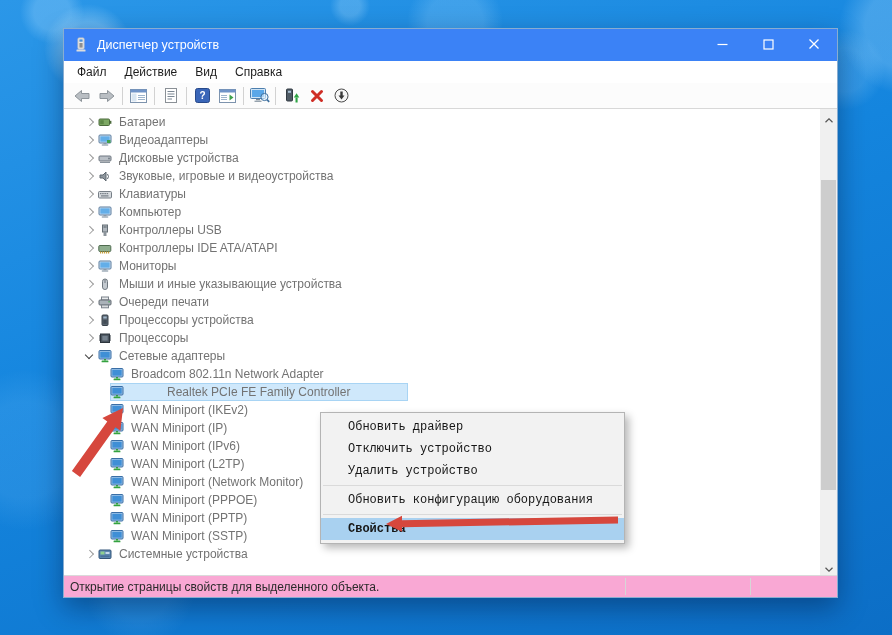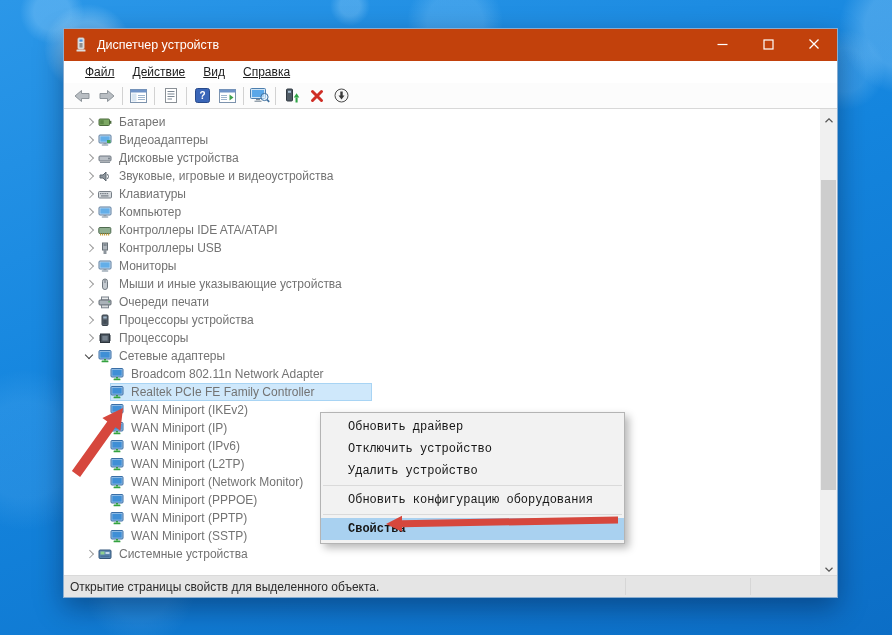--- a/index.html
+++ b/index.html
@@ -20,48 +20,48 @@
   .window { position:absolute; left:63px; top:28px; width:775px; height:570px;
     background:#ffffff; border:1px solid #88add1; box-shadow:0 10px 26px rgba(0,10,40,.38); z-index:1; }
 
   .titlebar { height:32px; background:#0d7dd9; display:flex; align-items:center; color:#fff; }
   .app-icon { margin-left:9px; display:flex; }
   .title { margin-left:8px; font-size:12.5px; }
   .caption-buttons { margin-left:auto; display:flex; height:100%; }
   .cap-btn { width:46px; height:100%; display:flex; align-items:center; justify-content:center; }
 
   .menubar { height:22px; background:#fff; display:flex; align-items:center;
-    font-size:12px; color:#1d1d1d; padding-left:12px;text-decoration:underline; }
+    font-size:12px; color:#1d1d1d; padding-left:4px; }
   .menu-item { padding:3px 9px; }
 
   .toolbar { height:26px; background:#fcfcfc; display:flex; align-items:center;
     border-bottom:1px solid #d8d8d8; padding-left:5px; }
   .tb-icon { width:25px; height:22px; display:flex; align-items:center; justify-content:center; }
   .tb-sep { width:1px; height:18px; background:#d2d2d2; margin:0 3px; }
 
   .treearea { position:absolute; top:80px; bottom:22px; left:0; right:0; background:#fff; overflow:hidden; }
   .tree { position:absolute; top:4px; left:0; right:17px; }
   .row { display:flex; align-items:center; height:18px; padding-left:18px; white-space:nowrap;
     font-size:12px; color:#737373; }
   .row.lvl1 { padding-left:46px; }
   .chev { width:16px; height:18px; position:relative; flex:0 0 16px; }
   .chev.collapsed::before { content:""; position:absolute; left:5px; top:6px; width:4.5px; height:4.5px;
     border-top:1.4px solid #9a9a9a; border-right:1.4px solid #9a9a9a; transform:rotate(45deg); }
   .chev.expanded::before { content:""; position:absolute; left:4px; top:5px; width:5px; height:5px;
     border-top:1.6px solid #404040; border-right:1.6px solid #404040; transform:rotate(135deg); }
   .band { display:flex; align-items:center; padding:0 3px 0 0; height:18px; }
   .dev-icon { width:16px; height:14px; display:flex; align-items:center; margin-right:5px; flex:none; }
-  .row.selected .band { background:#cfe8fb; box-shadow:inset 0 0 0 1px #a8d4f4; padding-right:58px; }
+  .row.selected .band { background:#cfe8fb; box-shadow:inset 0 0 0 1px #a8d4f4; padding-right:58px;gap:36px; }
 
   .scrollbar { position:absolute; top:0; right:0; bottom:0; width:17px; background:#f0f0f0; }
   .sb-btn { position:absolute; left:0; right:0; height:17px; display:flex; align-items:center; justify-content:center; }
   .sb-btn.up { top:0; } .sb-btn.down { bottom:0; }
   .sb-thumb { position:absolute; left:1px; right:1px; top:71px; height:310px; background:#cdcdcd; }
 
-  .statusbar { position:absolute; left:0; right:0; bottom:0; height:22px; background:#e5e5e5;
+  .statusbar { position:absolute; left:0; right:0; bottom:0; height:22px; background:#f9a8d4;
     border-top:1px solid #dadada; display:flex; align-items:center; padding-left:6px;
     font-size:12px; color:#2b2b2b; }
   .sb-sep { position:absolute; top:2px; bottom:2px; width:1px; background:#d6d6d6; }
   .sb-sep.s1 { left:561px; } .sb-sep.s2 { left:686px; }
 
   .context-menu { position:absolute; left:320px; top:412px; width:305px; z-index:5;
     background:#f2f2f2; border:1px solid #b4b4b4; box-shadow:4px 4px 8px rgba(0,0,0,.28);
     padding:3px 0; font-size:12px; }
   .cm-item { height:22px; line-height:22px; padding-left:27px; color:#161616;font-family:Liberation Mono, monospace; }
   .cm-item.hl { background:#a9d1f0; font-weight:bold; }
@@ -69,21 +69,21 @@
 
   .arrows { position:absolute; inset:0; z-index:9; pointer-events:none; }
 </style>
 </head>
 <body>
 
 <div class="desktop">
 
   <div class="window">
 
-    <div class="titlebar" style="background: #c2410c;">
+    <div class="titlebar" style="background: #3b82f6;">
       <span class="app-icon">
         <svg width="16" height="16" viewBox="0 0 16 16">
             <rect x="5" y="1" width="6" height="11" rx="1" fill="#e9e9e9" stroke="#c9c9c9"></rect>
             <rect x="6.4" y="2.4" width="3.2" height="2.3" fill="#4a90d9"></rect>
             <rect x="6.4" y="6" width="3.2" height="4.6" fill="#8f8f8f"></rect>
             <rect x="3.5" y="12.6" width="9" height="1.9" rx="0.5" fill="#dddddd"></rect>
           </svg>
       </span>
       <span class="title">Диспетчер устройств</span>
       <div class="caption-buttons">
@@ -277,43 +277,43 @@
                 </svg>
               </span>
               <span>Компьютер</span>
             </span>
           </div>
           <div class="row">
             <span class="chev collapsed"></span>
             <span class="band">
               <span class="dev-icon">
                 <svg width="14" height="13" viewBox="0 0 14 13">
+                  <rect x="4.5" y="1" width="5" height="7" fill="#aeb5bc" stroke="#667077"></rect>
+                  <rect x="5.6" y="2.2" width="1.2" height="1.6" fill="#667077"></rect>
+                  <rect x="7.3" y="2.2" width="1.2" height="1.6" fill="#667077"></rect>
+                  <rect x="5.5" y="8" width="3" height="4" fill="#8d959c"></rect>
+                </svg>
+              </span>
+              <span>Контроллеры USB</span>
+            </span>
+          </div>
+          <div class="row">
+            <span class="chev collapsed"></span>
+            <span class="band">
+              <span class="dev-icon">
+                <svg width="14" height="13" viewBox="0 0 14 13">
                   <rect x="0.8" y="3.5" width="12" height="6" rx="1" fill="#8fae8f" stroke="#4f6b4f"></rect>
                   <rect x="2" y="9.5" width="1.2" height="2" fill="#c8a23c"></rect>
                   <rect x="4" y="9.5" width="1.2" height="2" fill="#c8a23c"></rect>
                   <rect x="6" y="9.5" width="1.2" height="2" fill="#c8a23c"></rect>
                   <rect x="8" y="9.5" width="1.2" height="2" fill="#c8a23c"></rect>
                   <rect x="10" y="9.5" width="1.2" height="2" fill="#c8a23c"></rect>
                 </svg>
               </span>
               <span>Контроллеры IDE ATA/ATAPI</span>
-            </span>
-          </div>
-          <div class="row">
-            <span class="chev collapsed"></span>
-            <span class="band">
-              <span class="dev-icon">
-                <svg width="14" height="13" viewBox="0 0 14 13">
-                  <rect x="4.5" y="1" width="5" height="7" fill="#aeb5bc" stroke="#667077"></rect>
-                  <rect x="5.6" y="2.2" width="1.2" height="1.6" fill="#667077"></rect>
-                  <rect x="7.3" y="2.2" width="1.2" height="1.6" fill="#667077"></rect>
-                  <rect x="5.5" y="8" width="3" height="4" fill="#8d959c"></rect>
-                </svg>
-              </span>
-              <span>Контроллеры USB</span>
             </span>
           </div>
           <div class="row">
             <span class="chev collapsed"></span>
             <span class="band">
               <span class="dev-icon">
                 <svg width="14" height="13" viewBox="0 0 14 13">
                   <rect x="1" y="1" width="12" height="8" rx="1" fill="#cfe2f3" stroke="#5b7c9e"></rect>
                   <rect x="2.3" y="2.3" width="9.4" height="5.4" fill="#63aee8"></rect>
                   <rect x="5.5" y="9" width="3" height="1.3" fill="#8a9aa8"></rect>

